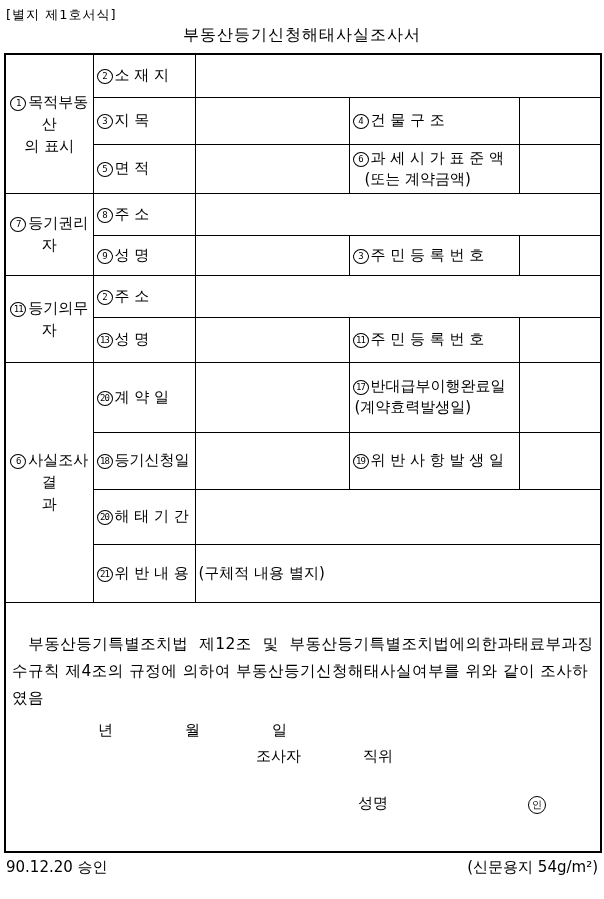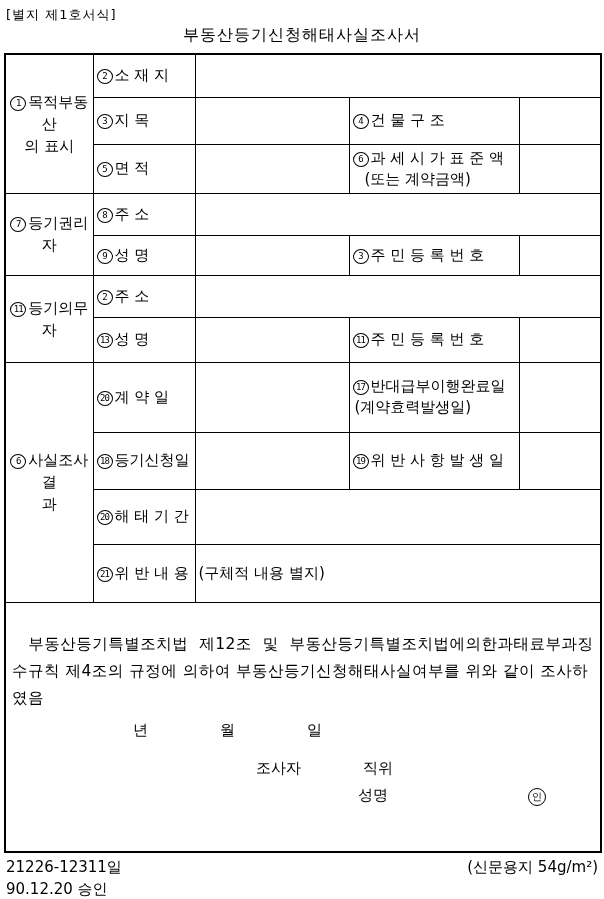--- a/index.html
+++ b/index.html
@@ -31,25 +31,25 @@
     padding:0 1px; margin-right:2px; letter-spacing:-1px;
     font-family:"DejaVu Sans Mono",monospace;
   }
   .sub-line { margin-left:12px; }
   .sub-line2 { margin-left:2px; }
   td.bottom-cell { padding:0; vertical-align:top; }
   .statement {
     white-space:pre; font-size:15.5px; line-height:27px;
     letter-spacing:0.5px; padding:28px 6px 0 6px; margin:0;
   }
-  .sig1 { margin-top:9px; padding-left:116px;margin-left:11px; }
+  .sig1 { margin-top:9px; padding-left:92px; }
   .sig1 .gap { margin-left:72px; }
-  .sig2 { margin-top:19px; padding-left:250px; }
+  .sig2 { margin-top:7px; padding-left:250px; }
   .sig2 .gap { margin-left:62px; }
-  .sig3 { margin-top:8px; padding-left:352px; }
+  .sig3 { margin-top:28px; padding-left:352px; }
   .seal-circ {
     display:inline-block; width:16px; height:16px; line-height:16px;
     border:1px solid #000; border-radius:50%;
     font-size:10px; text-align:center; margin-left:140px;
   }
   .footer { display:flex; justify-content:space-between; margin:3px 6px 0 6px; font-size:15px; line-height:22px; }
   .footer-right { text-align:right; }
 </style>
 </head>
 <body>
@@ -169,21 +169,20 @@
         <div class="sig3">
           <span>성명</span><span class="seal-circ">인</span>
         </div>
       </td>
     </tr>
   </tbody>
     </table>
 
   <div class="footer">
     <div class="footer-left">
-      <div>21226-12311일</div>
       <div>90.12.20 승인</div>
     </div>
     <div class="footer-right">
       <div>(신문용지 54g/m²)</div>
     </div>
   </div>
 
 </div>
 
 </body></html>

